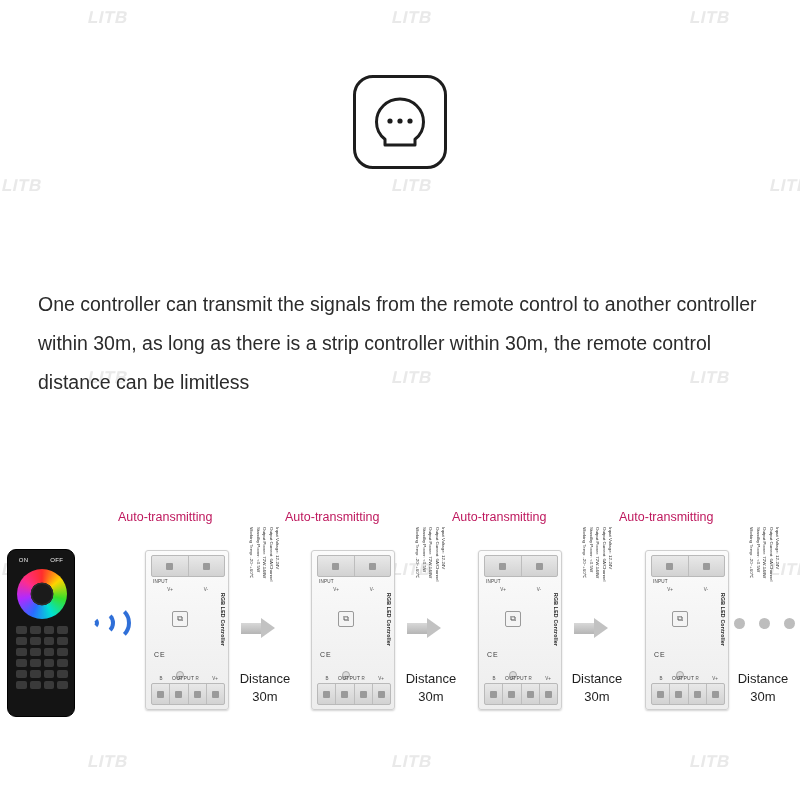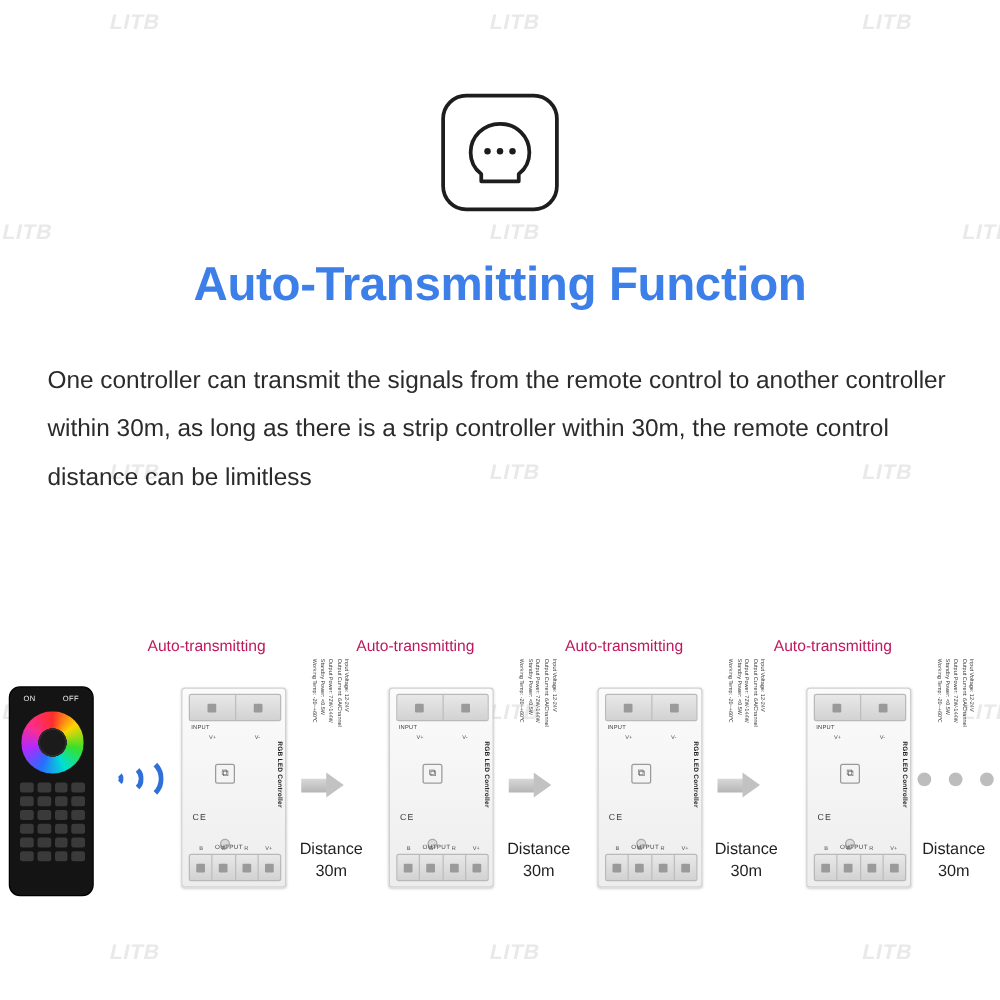--- a/index.html
+++ b/index.html
@@ -245,21 +245,20 @@
 
   <div class="icon-box">
     <svg width="54" height="54" viewBox="0 0 54 54" aria-hidden="true">
       <path d="M27 4 C13.8 4 3.5 14.3 3.5 27 C3.5 34.2 6.8 40.3 12 44.2 L12 50 L42 50 L42 44.2 C47.2 40.3 50.5 34.2 50.5 27 C50.5 14.3 40.2 4 27 4 Z" fill="none" stroke="#1d1d1d" stroke-width="3" stroke-linejoin="round"></path>
       <circle cx="17" cy="26" r="2.6" fill="#1d1d1d"></circle>
       <circle cx="27" cy="26" r="2.6" fill="#1d1d1d"></circle>
       <circle cx="37" cy="26" r="2.6" fill="#1d1d1d"></circle>
     </svg>
   </div>
 
-  <div class="title">Auto-Transmitting Function</div>
 
   <div class="desc">One controller can transmit the signals from the remote control to another controller within 30m, as long as there is a strip controller within 30m, the remote control distance can be limitless</div>
 
   <div class="diagram">
 
     <div class="remote">
       <div class="onoff">
         <span>ON</span>
         <span>OFF</span>
       </div>

